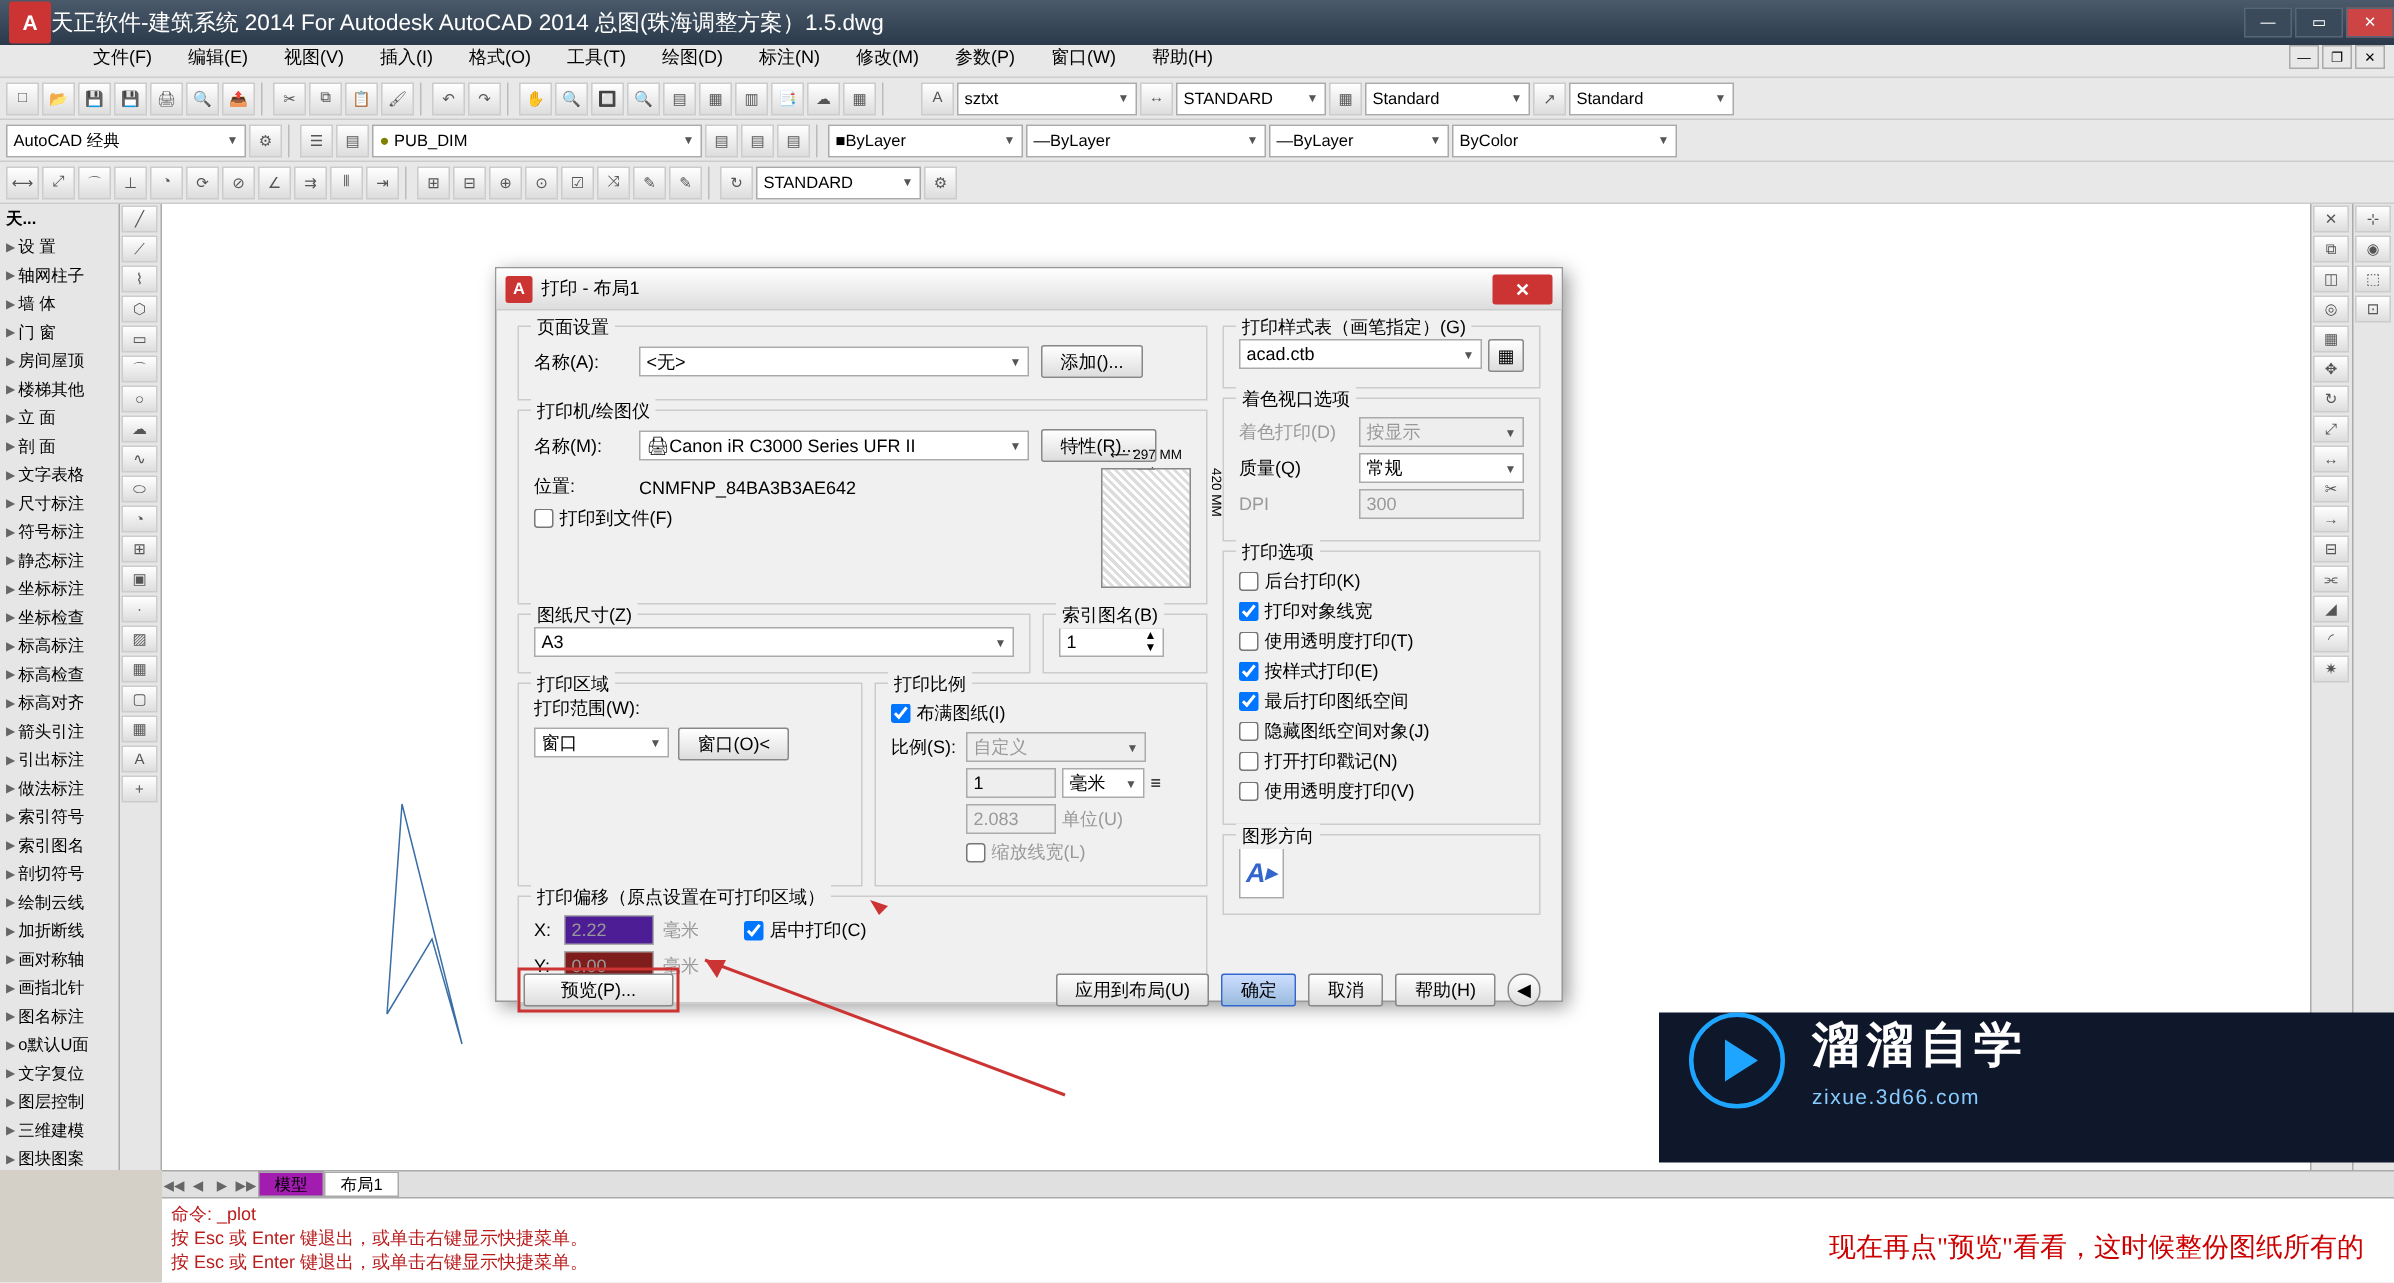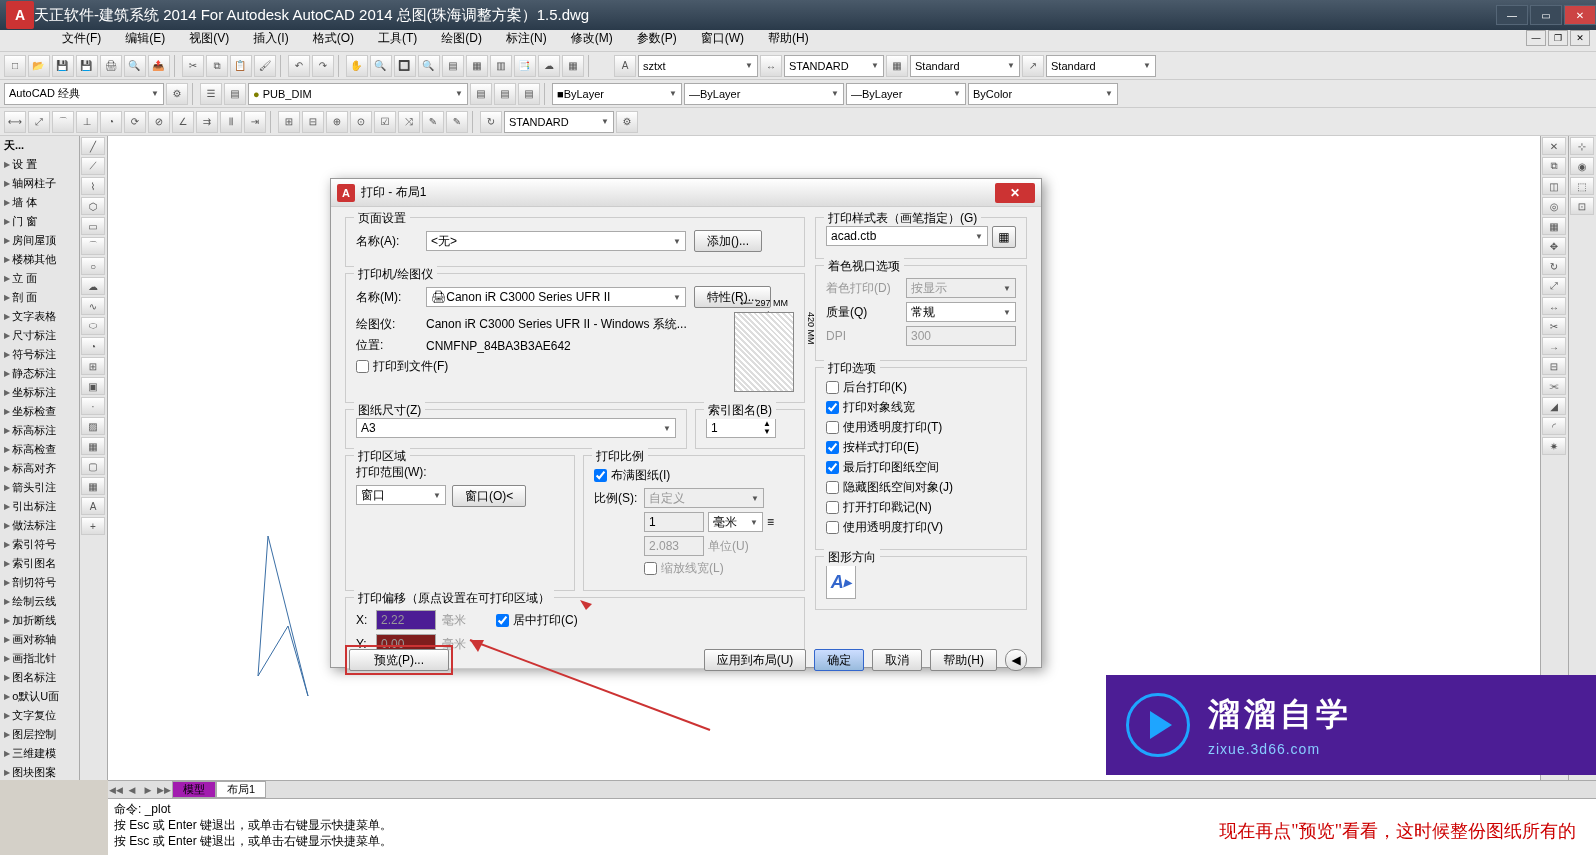--- a/index.html
+++ b/index.html
@@ -39,21 +39,21 @@
 .drawing { flex:1; background:#fff; position:relative; }
 
 
 .tabs { height:18px; background:#e0e0e0; display:flex; align-items:center; border-top:1px solid #aaa; font-size:11px; }
 .tabs .tabnav { width:16px; text-align:center; font-size:9px; color:#666; }
 .tabs .tab { padding:0 10px; border:1px solid #aaa; background:#a21caf; }
 .tabs .tab.active { background:#fff; }
 
 
 .cmdwin { height:70px; background:#fff; border-top:1px solid #aaa; font-family:SimSun,monospace; font-size:12px; padding:2px 6px; position:relative; }
-.cmdwin .line { line-height:16px; color:#000000; }
+.cmdwin .line { line-height:16px; color:#b91c1c; }
 .cmdwin .annot { position:absolute; right:20px; top:20px; color:#c00; font-size:18px; font-family:"Microsoft YaHei"; }
 
 
 .dialog { position:absolute; left:330px; top:178px; width:712px; height:490px; background:#f0f0f0; border:1px solid #999; box-shadow:3px 3px 12px rgba(0,0,0,.4); }
 .dialog .dtitle { height:28px; background:linear-gradient(#fff,#ddd); border-bottom:1px solid #ccc; display:flex; align-items:center; padding-left:6px; font-size:12px; }
 .dialog .dtitle .dlogo { width:18px; height:18px; background:#c33; color:#fff; font-weight:bold; display:flex; align-items:center; justify-content:center; margin-right:6px; font-size:11px; border-radius:2px; }
 .dialog .dclose { margin-left:auto; width:40px; height:20px; background:#c33; color:#fff; display:flex; align-items:center; justify-content:center; border-radius:2px; margin-right:6px; font-weight:bold; }
 .dialog .dbody { position:relative; padding:10px 14px; }
 
 .group { border:1px solid #ccc; background:#f0f0f0; padding:8px 10px 10px; margin-bottom:6px; position:relative; }
@@ -73,21 +73,21 @@
 .dialogfoot { position:absolute; bottom:10px; left:14px; right:14px; display:flex; align-items:center; gap:8px; }
 
 
 .paper { width:60px; height:80px; border:1px solid #888; background:repeating-linear-gradient(45deg,#ddd,#ddd 2px,#fff 2px,#fff 4px); position:relative; }
 .paper-wrap { position:relative; display:inline-block; }
 .paper-wrap .dimw { position:absolute; top:-14px; left:0; right:0; text-align:center; font-size:9px; }
 .paper-wrap .dimh { position:absolute; right:-22px; top:0; bottom:0; writing-mode:vertical-rl; font-size:9px; }
 
 .orient-icon { width:30px; height:34px; border:1px solid #aaa; background:#fff; display:flex; align-items:center; justify-content:center; font-size:18px; font-style:italic; font-weight:bold; color:#36c; }
 
-.watermark { position:absolute; right:0; bottom:80px; width:490px; height:100px; background:#4c1d95; display:flex; align-items:center; padding-left:20px; color:#fff; }
+.watermark { position:absolute; right:0; bottom:80px; width:490px; height:100px; background:#0f172a; display:flex; padding-left:20px; color:#fff; }
 .watermark .circle { width:64px; height:64px; border:3px solid #1ea5ff; border-radius:50%; display:flex; align-items:center; justify-content:center; margin-right:18px; }
 .watermark .tri { width:0; height:0; border-left:22px solid #1ea5ff; border-top:14px solid transparent; border-bottom:14px solid transparent; margin-left:6px; }
 .watermark .big { font-size:32px; font-weight:bold; letter-spacing:4px; }
 .watermark .small { font-size:14px; color:#8cf; margin-top:4px; letter-spacing:1px; }
 
 .toolbar3 { display:flex; align-items:center; background:#e8e8e8; border-bottom:1px solid #ccc; padding:2px 4px; height:28px; gap:2px; }
 
 svg.arrow-svg { position:absolute; pointer-events:none; }
 </style>
 </head>
@@ -361,24 +361,20 @@
           <div class="glabel">打印机/绘图仪</div>
           <div class="field">
             <label>名称(M):</label>
             <div class="wselect" style="width:260px">🖨 <span>Canon iR C3000 Series UFR II</span><span class="dd">▼</span></div>
             <div style="width:8px"></div>
             <div class="wbutton">特性(R)...</div>
           </div>
           <div style="display:flex">
             <div style="flex:1">
               <div class="field">
-                  <label>绘图仪:</label>
-                  <span>Canon iR C3000 Series UFR II - Windows 系统...</span>
-                </div>
-              <div class="field">
                   <label>位置:</label>
                   <span>CNMFNP_84BA3B3AE642</span>
                 </div>
               <div class="chk">
                   <input type="checkbox" style="">
                   <span>打印到文件(F)</span>
                 </div>
             </div>
             <div class="paper-wrap" style="margin-left:10px">
               <div class="dimw">⟵ <span>297 MM</span> ⟶</div>

